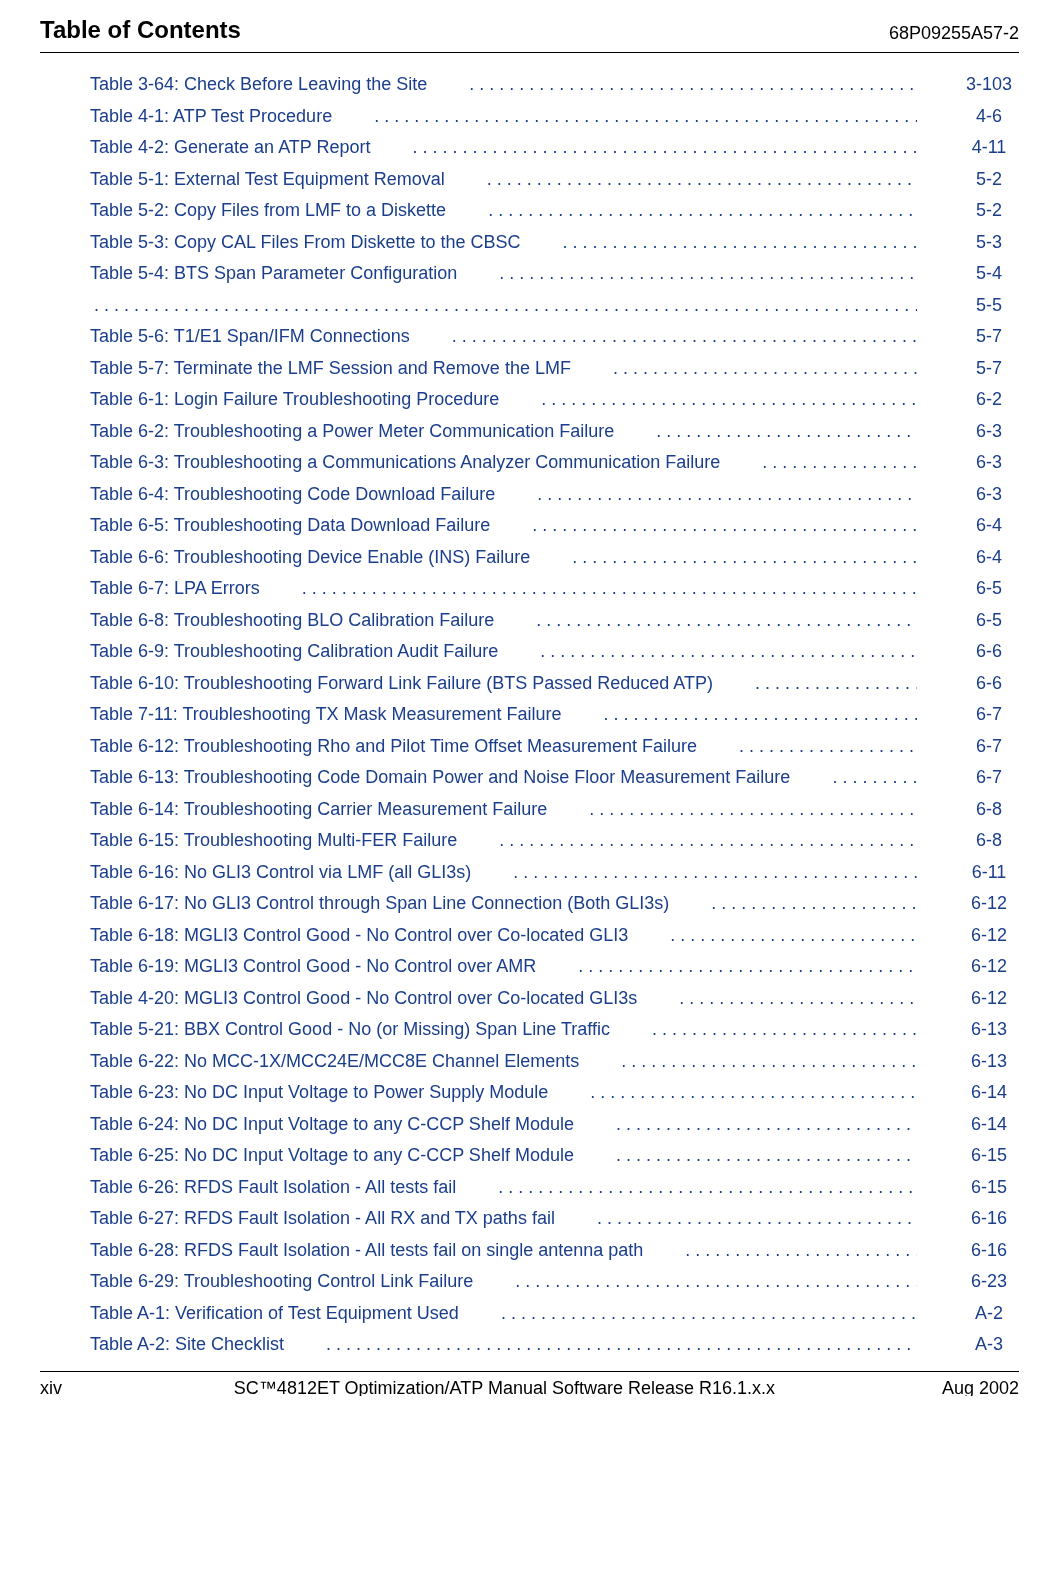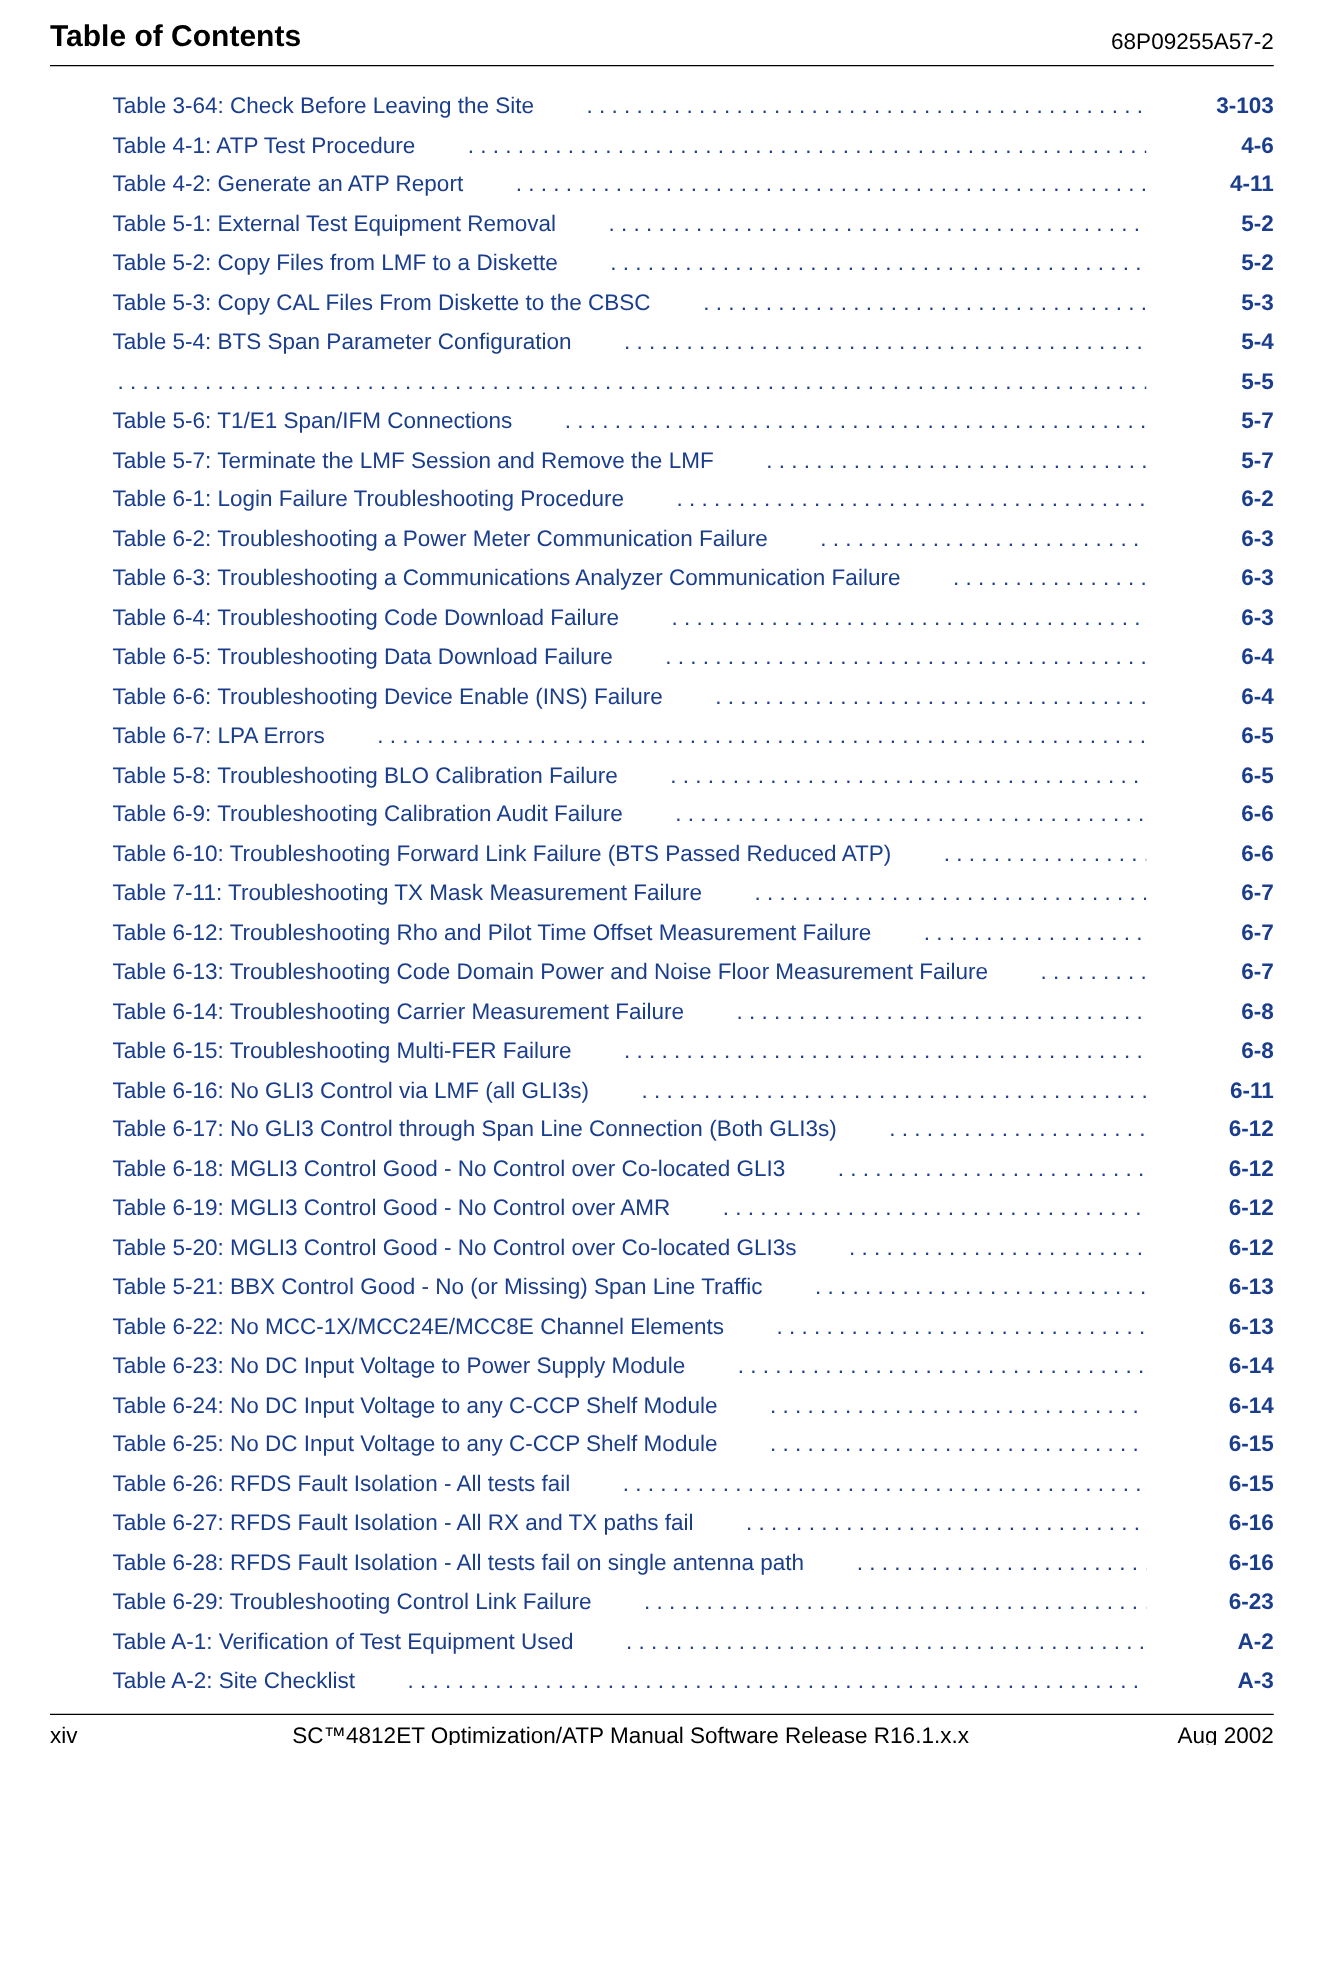--- a/index.html
+++ b/index.html
@@ -55,22 +55,21 @@
     overflow: hidden;
     margin: 0 4px;
     color: #1a3e8c;
   }
   .toc-dots::after {
     content: ". . . . . . . . . . . . . . . . . . . . . . . . . . . . . . . . . . . . . . . . . . . . . . . . . . . . . . . . . . . . . . . . . . . . . . . . . . . . . . . . . . . . . . . . . . . . . . . . . . . . . . . . . . . . . . . . . . . . . . . . . . . . . . . . . . . . . . . . . . . . . . . . . . . . . . . . . . . . . . . . . . . . . . . . . . . . . . . . . . . . . . . . . . . . . . . . . . . . . . . . . . . . . . . . . . . . . . . . . .";
     letter-spacing: 0px;
   }
   .toc-page {
     flex: 0 0 60px;
-    text-align: right;
-    font-weight: bold;
+    text-align: center;
   }
   .footer-hr {
     margin: 10px 40px 0 40px;
     border: none;
     border-top: 1.5px solid #000;
   }
   .footer {
     display: flex;
     justify-content: space-between;
     align-items: center;
@@ -189,21 +188,21 @@
         <span class="toc-label">Table 6-6: Troubleshooting Device Enable (INS) Failure</span>
         <span class="toc-dots"></span>
         <span class="toc-page">6-4</span>
       </div>
       <div class="toc-row">
         <span class="toc-label">Table 6-7: LPA Errors</span>
         <span class="toc-dots"></span>
         <span class="toc-page">6-5</span>
       </div>
       <div class="toc-row">
-        <span class="toc-label">Table 5-8: Troubleshooting BLO Calibration Failure</span>
+        <span class="toc-label">Table 6-8: Troubleshooting BLO Calibration Failure</span>
         <span class="toc-dots"></span>
         <span class="toc-page">6-5</span>
       </div>
       <div class="toc-row">
         <span class="toc-label">Table 6-9: Troubleshooting Calibration Audit Failure</span>
         <span class="toc-dots"></span>
         <span class="toc-page">6-6</span>
       </div>
       <div class="toc-row">
         <span class="toc-label">Table 6-10: Troubleshooting Forward Link Failure (BTS Passed Reduced ATP)</span>
@@ -249,21 +248,21 @@
         <span class="toc-label">Table 6-18: MGLI3 Control Good - No Control over Co-located GLI3</span>
         <span class="toc-dots"></span>
         <span class="toc-page">6-12</span>
       </div>
       <div class="toc-row">
         <span class="toc-label">Table 6-19: MGLI3 Control Good - No Control over AMR</span>
         <span class="toc-dots"></span>
         <span class="toc-page">6-12</span>
       </div>
       <div class="toc-row">
-        <span class="toc-label">Table 5-20: MGLI3 Control Good - No Control over Co-located GLI3s</span>
+        <span class="toc-label">Table 4-20: MGLI3 Control Good - No Control over Co-located GLI3s</span>
         <span class="toc-dots"></span>
         <span class="toc-page">6-12</span>
       </div>
       <div class="toc-row">
         <span class="toc-label">Table 5-21: BBX Control Good - No (or Missing) Span Line Traffic</span>
         <span class="toc-dots"></span>
         <span class="toc-page">6-13</span>
       </div>
       <div class="toc-row">
         <span class="toc-label">Table 6-22: No MCC-1X/MCC24E/MCC8E Channel Elements</span>

